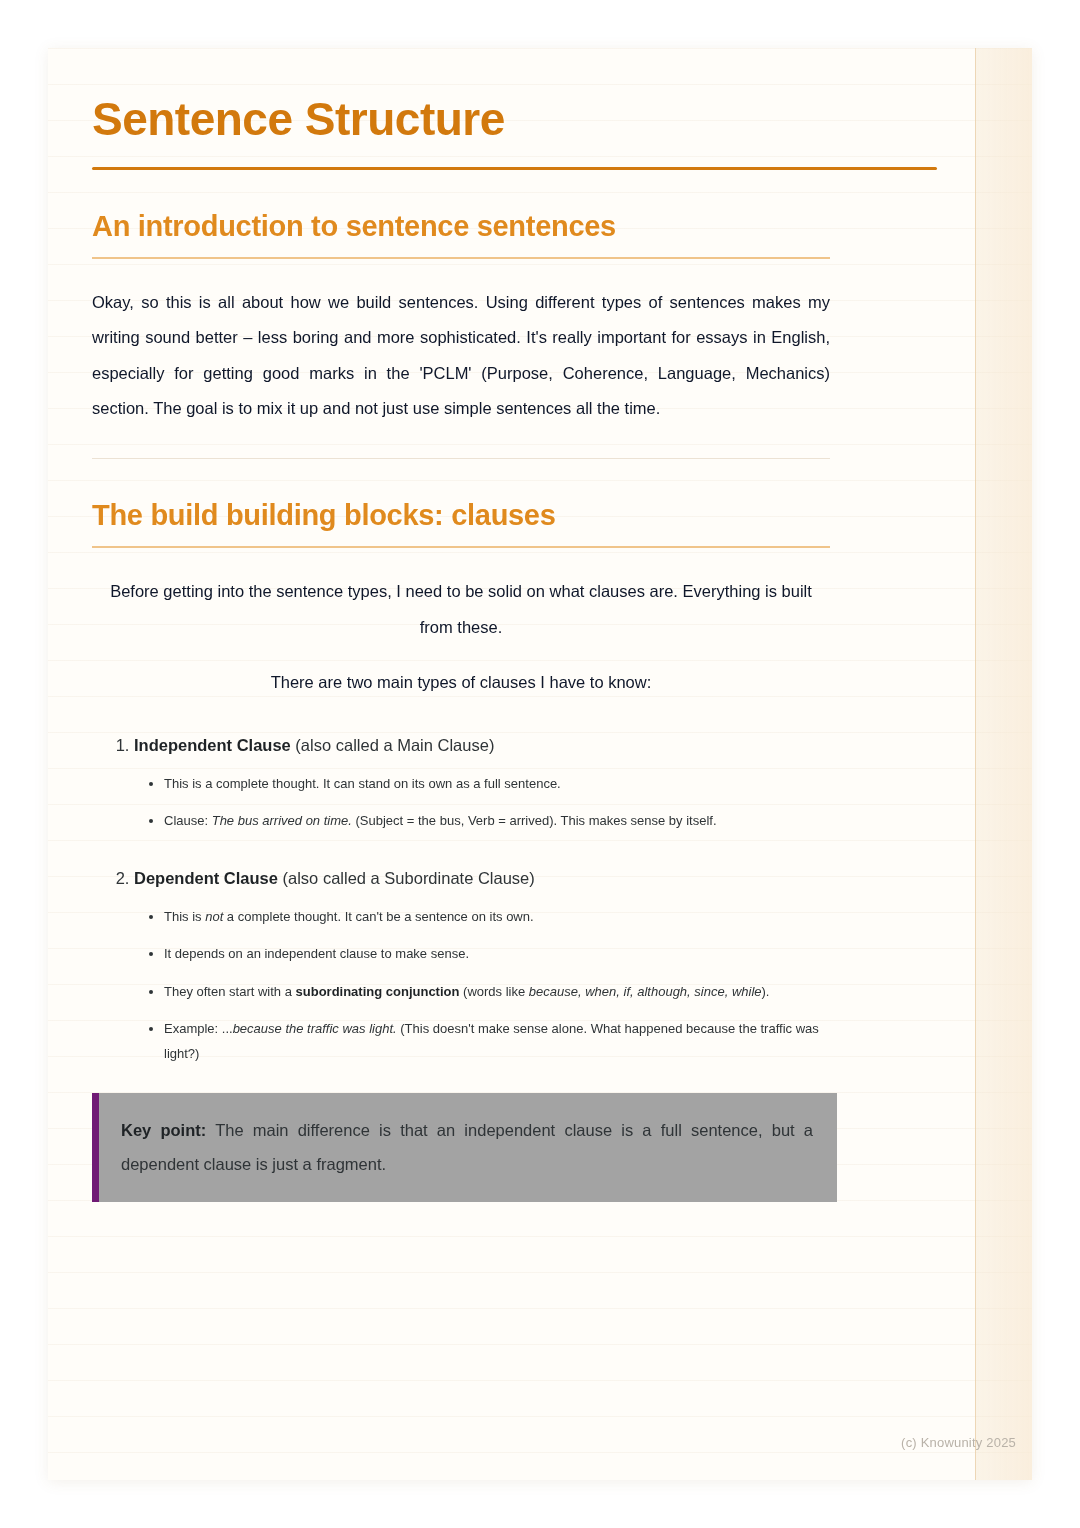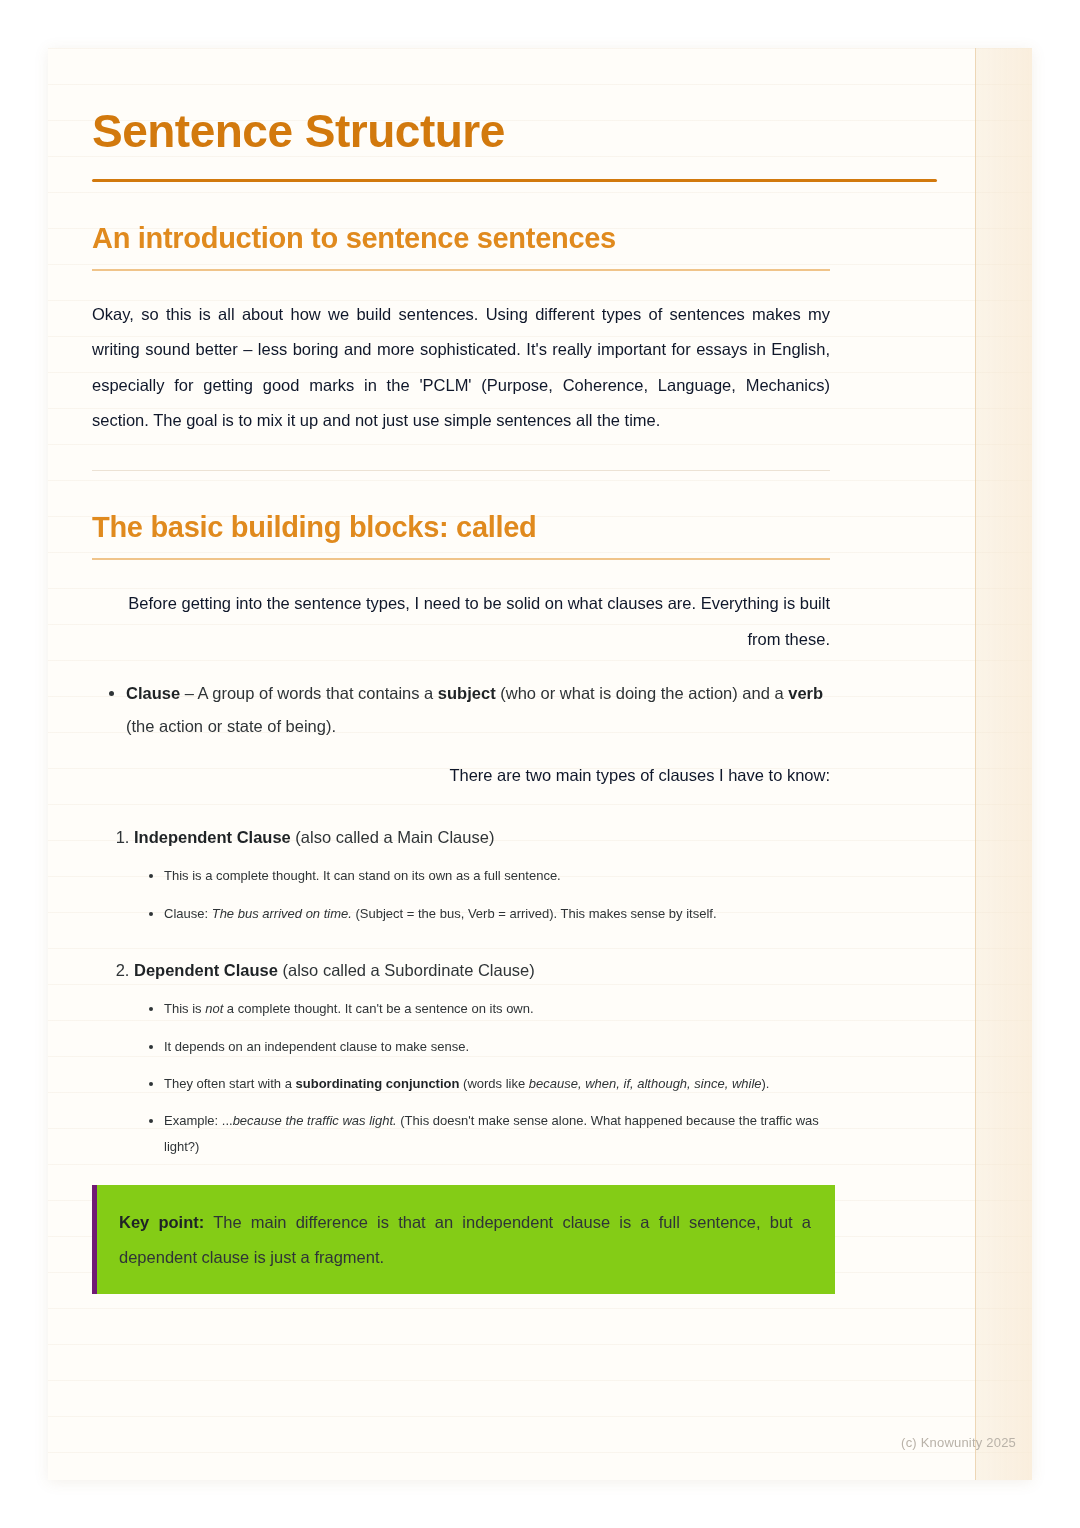--- a/index.html
+++ b/index.html
@@ -47,21 +47,21 @@
     bottom: 0;
     width: 56px;
     background: linear-gradient(to right, rgba(243, 226, 200, 0.35), rgba(248, 234, 212, 0.75));
     border-left: 1px solid rgba(226, 195, 150, 0.55);
     pointer-events: none;
   }
 
   .content {
     position: absolute;
     left: 44px;
-    top: 12px;
+    top: 0;
     width: 790px;
     padding-top: 46px;
   }
 
   h1.doc-title {
     font-size: 46px;
     line-height: 1.1;
     font-weight: bold;
     color: #d2790d;
     margin: 0 0 22px 0;
@@ -94,21 +94,21 @@
   p.body-text {
     font-size: 16.5px;
     line-height: 2.15;
     color: #0f172a;
     margin: 0 0 20px 0;
     text-align: justify;
     width: 738px;
   }
 
   p.body-text.left {
-    text-align: right;
+    text-align: center;
   }
 
   .divider {
     height: 1px;
     background: #ece2d4;
     width: 738px;
     margin: 32px 0 40px 0;
   }
 
   ul.bullets, ol.numbers {
@@ -139,22 +139,22 @@
     margin-bottom: 12px;
   }
 
   ol.numbers > li { margin-bottom: 14px; margin-top: 28px; }
 
   b, strong { font-weight: bold; color: #1f2326; }
   i, em { font-style: italic; }
 
   .callout {
     margin-top: 26px;
-    background: #84cc16;
-    border-left: 5px solid #701a75;
+    background: #a3a3a3;
+    border-left: 7px solid #701a75;
     padding: 20px 24px 20px 22px;
     width: 692px;
   }
   .callout p {
     margin: 0;
     font-size: 16.5px;
     line-height: 2.1;
     color: #2f3437;
     text-align: justify;
   }
@@ -179,30 +179,25 @@
 
     <h1 class="doc-title">Sentence Structure</h1>
     <div class="title-rule"></div>
 
     <h2 class="section-title">An introduction to sentence sentences</h2>
     <div class="section-rule"></div>
     <p class="body-text">Okay, so this is all about how we build sentences. Using different types of sentences makes my writing sound better – less boring and more sophisticated. It's really important for essays in English, especially for getting good marks in the 'PCLM' (Purpose, Coherence, Language, Mechanics) section. The goal is to mix it up and not just use simple sentences all the time.</p>
 
     <div class="divider"></div>
 
-    <h2 class="section-title">The basic building blocks: called</h2>
+    <h2 class="section-title">The build building blocks: clauses</h2>
     <div class="section-rule"></div>
 
     <p class="body-text left">Before getting into the sentence types, I need to be solid on what clauses are. Everything is built from these.</p>
 
-    <ul class="bullets">
-      <li>
-        <b>Clause</b><span> – A group of words that contains a </span><b>subject</b><span> (who or what is doing the action) and a </span><b>verb</b><span> (the action or state of being).</span>
-      </li>
-    </ul>
 
     <p class="body-text left">There are two main types of clauses I have to know:</p>
 
     <ol class="numbers">
       <li>
         <b>Independent Clause</b><span> (also called a Main Clause)</span>
         <ul class="sub-bullets">
           <li>
             <span>This is a complete thought. It can stand on its own as a full sentence.</span>
           </li>

